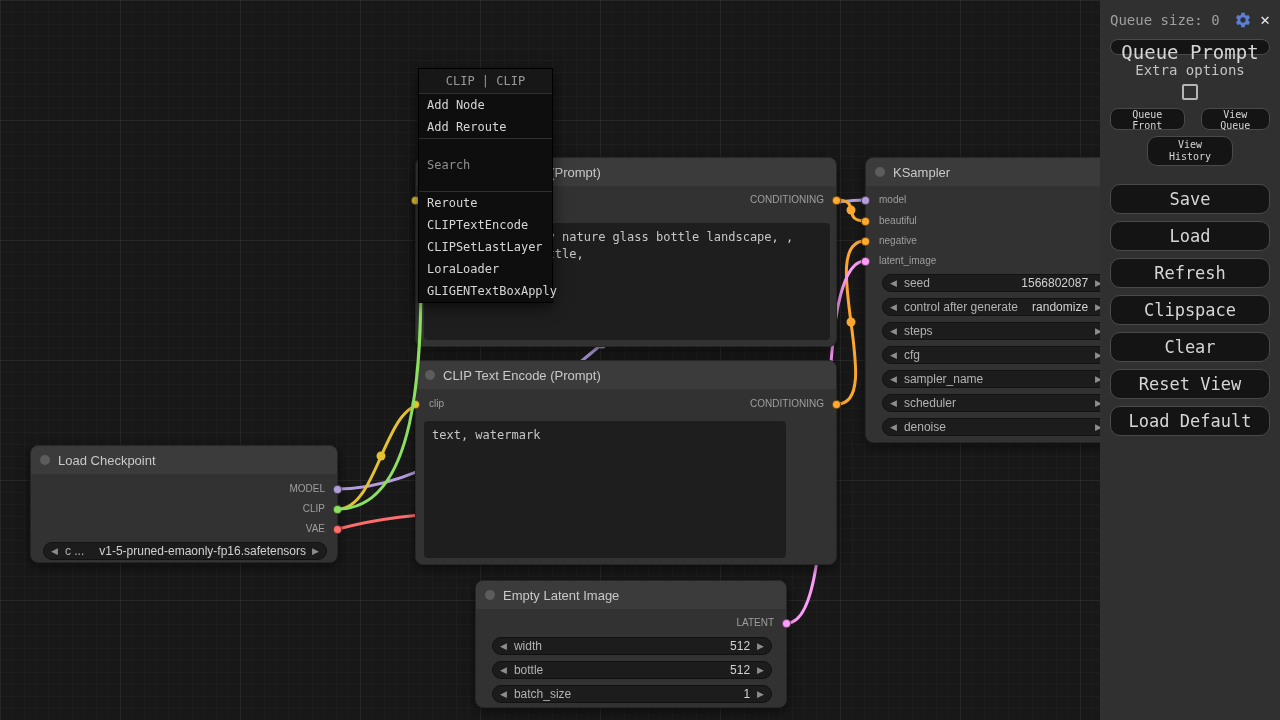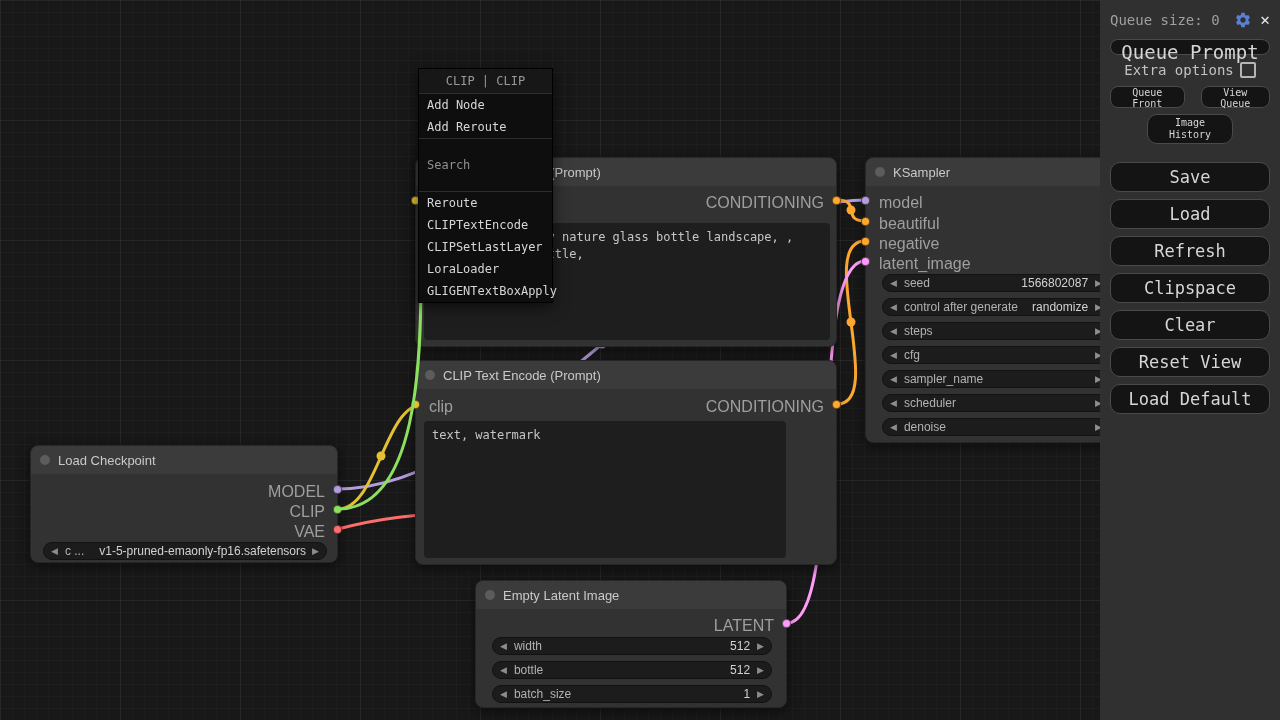--- a/index.html
+++ b/index.html
@@ -26,21 +26,21 @@
   .middot-latent{fill:var(--c-latent_slot);}
 
   .node{position:absolute;background:#323232;border:1px solid #262626;border-radius:8px;
     box-shadow:0 3px 12px rgba(0,0,0,.55);z-index:2;box-sizing:border-box;}
   .ntitle{height:28px;background:#3b3b3b;border-radius:7px 7px 0 0;display:flex;align-items:center;
     padding:0 9px;gap:8px;}
   .ndot{width:10px;height:10px;border-radius:50%;background:#5c5c5c;flex:none;}
   .ntext{font-size:13px;color:#c9c9c9;white-space:nowrap;overflow:hidden;}
   .sdot{position:absolute;width:9px;height:9px;border-radius:50%;border:1px solid rgba(0,0,0,.55);box-sizing:border-box;z-index:2;}
   .sdot.out{right:-5px;} .sdot.in{left:-5px;}
-  .slabel{position:absolute;font-size:16px;color:#9f9f9f;white-space:nowrap;}
+  .slabel{position:absolute;font-size:10px;color:#9f9f9f;white-space:nowrap;}
   .slabel.out{right:12px;} .slabel.in{left:13px;}
   .d-model{background:var(--c-model_slot);} .d-clipout{background:var(--c-clip_slot);}
   .d-clipin{background:var(--c-clip_link);} .d-vae{background:var(--c-vae_slot);}
   .d-cond{background:var(--c-conditioning_slot);} .d-latent{background:var(--c-latent_slot);}
 
   .widget{position:absolute;height:18px;background:#1c1c1c;border:1px solid #121212;border-radius:10px;
     display:flex;align-items:center;padding:0 7px;box-sizing:border-box;}
   .warr{font-size:9px;color:#8d8d8d;line-height:18px;flex:none;}
   .wl{font-size:12px;color:#b2b2b2;margin-left:7px;white-space:nowrap;overflow:hidden;}
   .wv{font-size:12px;color:#d2d2d2;margin-left:auto;padding:0 7px;white-space:nowrap;overflow:hidden;}
@@ -59,21 +59,21 @@
 
   #sidebar{position:absolute;right:0;top:0;bottom:0;width:180px;background:#303030;z-index:5;
     box-sizing:border-box;padding:8px 10px;font-family:"DejaVu Sans Mono",monospace;}
   .sb-top{display:flex;align-items:center;gap:8px;height:24px;margin-bottom:6px;}
   .sb-queue{font-size:14px;color:#9f9f9f;flex:1;white-space:nowrap;}
   .sb-x{font-size:16px;color:#e8e8e8;cursor:pointer;line-height:1;}
   .sbtn{display:block;width:100%;background:#141414;border:1px solid #4a4a4a;border-radius:10px;
     color:#d6d6d6;font-family:"DejaVu Sans Mono",monospace;font-size:17px;height:30px;margin:7px 0;cursor:pointer;}
   .sbtn.big{height:16px;font-size:19px;}
   .sbtn.small{font-size:10px;height:22px;width:auto;padding:0 8px;margin:0;border-radius:8px;}
-  .sb-extra{display:flex;align-items:center;justify-content:center;gap:6px;margin:6px 0 8px;}
+  .sb-extra{display:flex;align-items:center;justify-content:center;gap:6px;margin:6px 0 8px;flex-direction:column;}
   .sb-extra span{font-size:14px;color:#c2c2c2;}
   .checkbox{width:12px;height:12px;border:2px solid #b5b5b5;border-radius:2px;background:transparent;display:inline-block;cursor:pointer;}
   .sb-row{display:flex;gap:16px;justify-content:center;margin-bottom:6px;}
   .sb-hist{display:flex;justify-content:center;margin-bottom:18px;}
   .sbtn.hist{font-size:10px;height:30px;width:86px;line-height:1.2;border-radius:10px;margin:0;}
   .gear{cursor:pointer;display:flex;}
 </style>
 </head>
 <body>
 
@@ -252,21 +252,21 @@
     <button class="sbtn big">Queue Prompt</button>
     <div class="sb-extra">
       <span>Extra options</span>
       <span class="checkbox"></span>
     </div>
     <div class="sb-row">
       <button class="sbtn small">Queue Front</button>
       <button class="sbtn small">View Queue</button>
     </div>
     <div class="sb-hist">
-      <button class="sbtn hist">Image History</button>
+      <button class="sbtn hist">View History</button>
     </div>
     <button class="sbtn">Save</button>
     <button class="sbtn">Load</button>
     <button class="sbtn">Refresh</button>
     <button class="sbtn">Clipspace</button>
     <button class="sbtn">Clear</button>
     <button class="sbtn">Reset View</button>
     <button class="sbtn">Load Default</button>
   </div>
 

